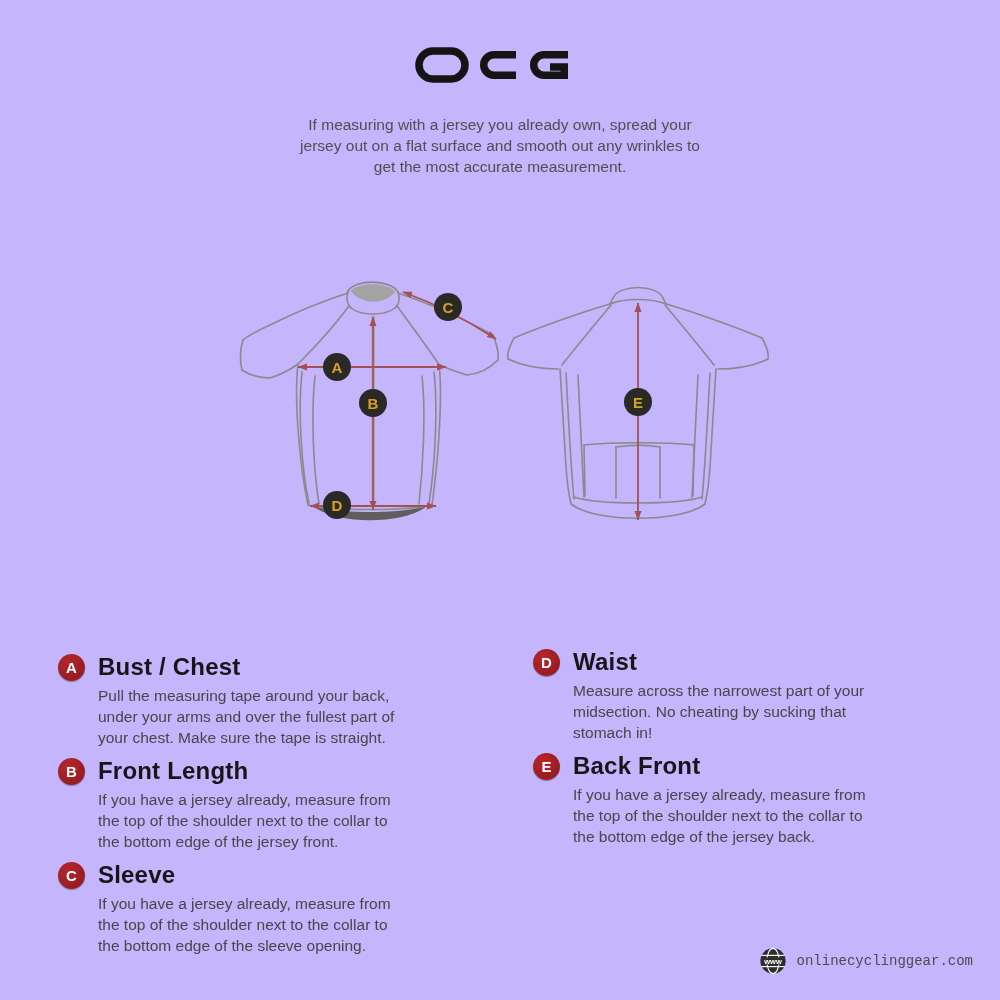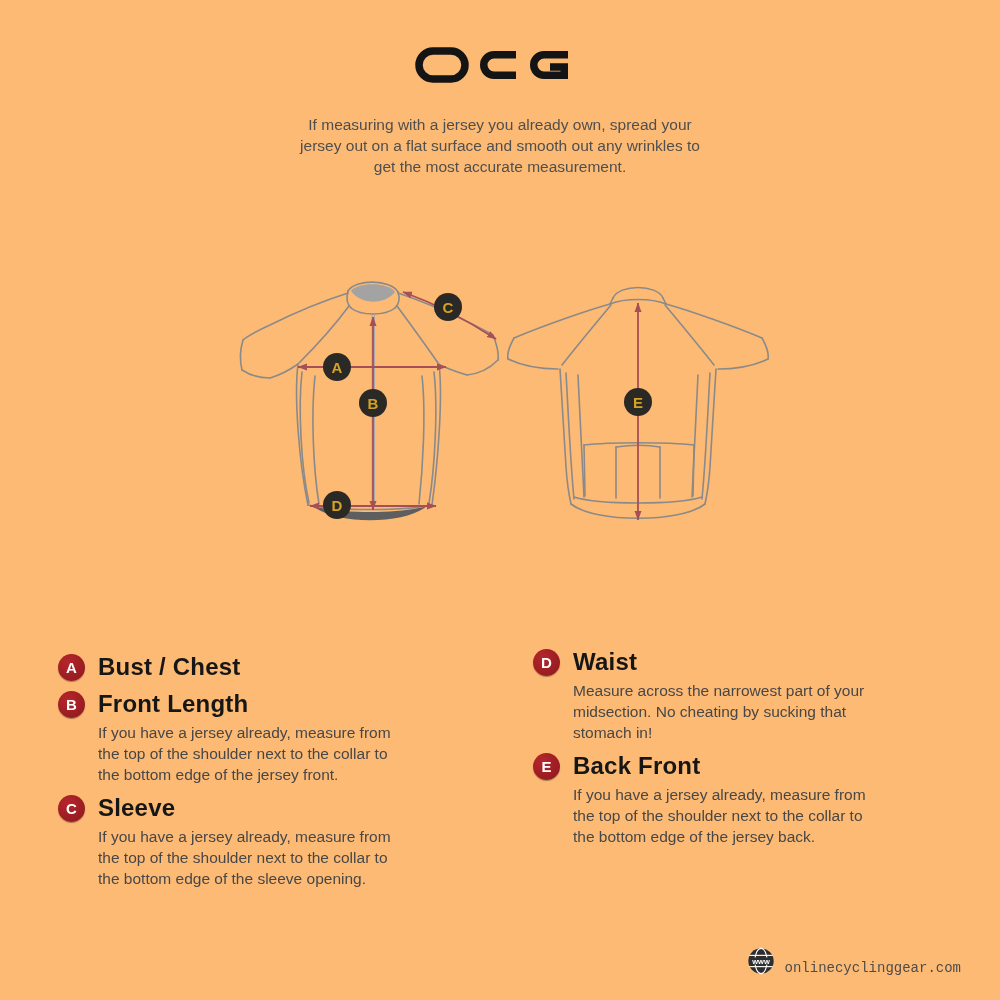--- a/index.html
+++ b/index.html
@@ -1,17 +1,17 @@
 <!DOCTYPE html>
 <html><head>
 <meta charset="utf-8">
 <style>
   html,body{margin:0;padding:0;background:#fff;}
   .page{
-    position:relative; width:1000px; height:1000px; background:#fdba74;
+    position:relative; width:1000px; height:1000px; background:#c4b5fd;
     font-family:"Liberation Sans", sans-serif; overflow:hidden;
   }
   
   .logo{position:absolute; left:414px; top:46px; width:160px; height:38px;}
   
   .intro{
     position:absolute; left:0; right:0; top:114px; margin:0;
     text-align:center; font-size:15.5px; line-height:21px; color:#4f4f4f;
     white-space:pre-line;
   }
@@ -32,22 +32,22 @@
     box-shadow:0 1px 1px rgba(0,0,0,.35);
   }
   .item-title{margin:0; font-size:24px; font-weight:bold; color:#161616; letter-spacing:.2px;}
   .item-body{
     margin:4px 0 0 40px; font-size:15.5px; line-height:21px; color:#474747;
     white-space:pre-line;
   }
   
   .footer{
     position:absolute; top:946px; left:0; right:0;
-    display:flex; justify-content:flex-end; align-items:flex-end;
-    gap:9px; padding-right:39px; box-sizing:border-box;margin-left:20px;
+    display:flex; justify-content:flex-end; align-items:center;
+    gap:9px; padding-right:27px; box-sizing:border-box;margin-left:20px;
   }
   .site-text{font-size:14px; color:#4d4d4d;font-family:Liberation Mono, monospace;}
   .globe{width:30px; height:30px;}
 </style>
 </head>
 <body>
 
 <div class="page">
 
   <svg class="logo" viewBox="0 0 160 38" role="img" aria-label="OCG">
@@ -176,20 +176,23 @@
       </g>
     </g>
   </svg>
 
   <div class="legend legend-left">
     <div class="legend-item">
       <div class="item-head">
         <span class="badge">A</span>
         <h3 class="item-title">Bust / Chest</h3>
       </div>
+      <p class="item-body">Pull the measuring tape around your back,
+under your arms and over the fullest part of
+your chest. Make sure the tape is straight.</p>
     </div>
     <div class="legend-item">
       <div class="item-head">
         <span class="badge">B</span>
         <h3 class="item-title">Front Length</h3>
       </div>
       <p class="item-body">If you have a jersey already, measure from
 the top of the shoulder next to the collar to
 the bottom edge of the jersey front.</p>
     </div>

